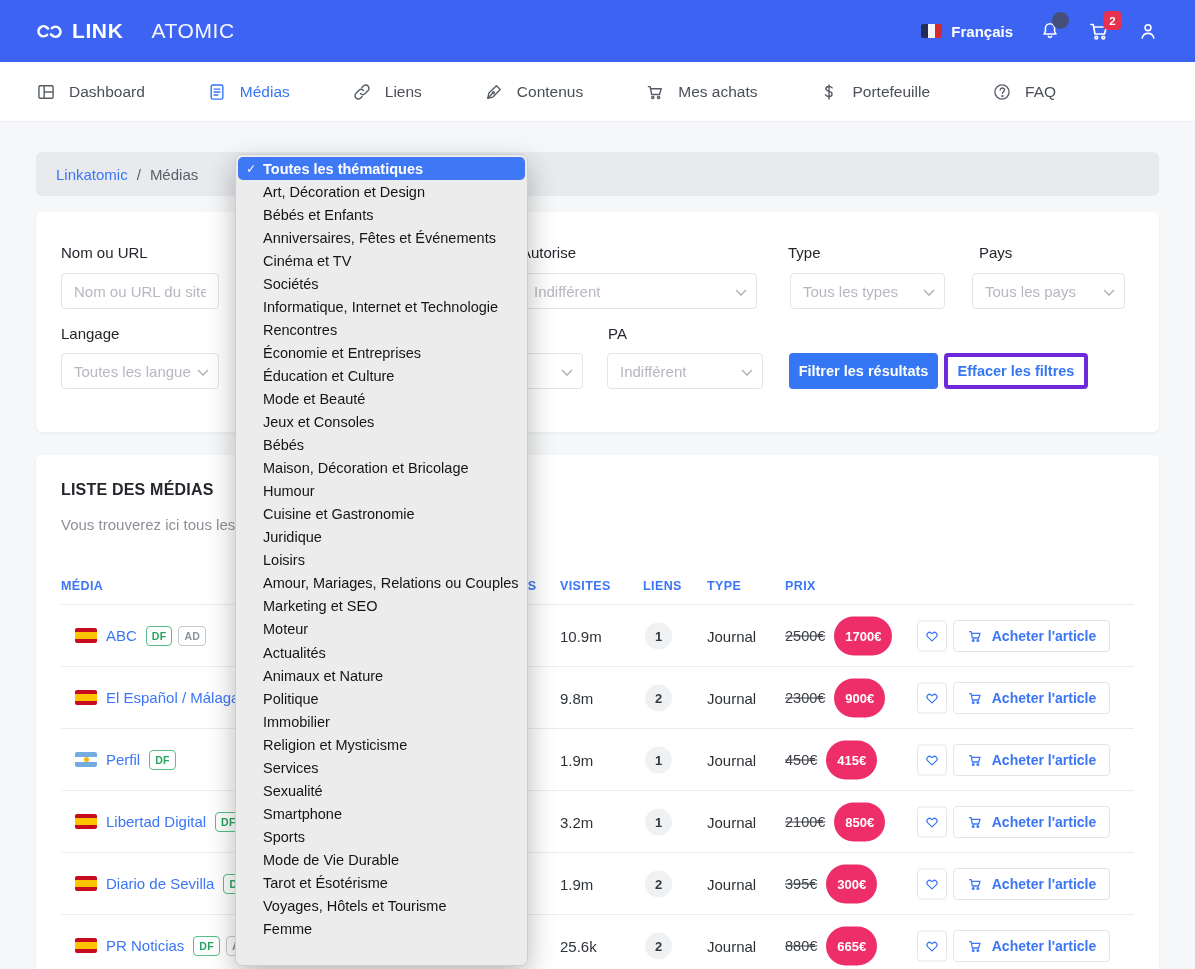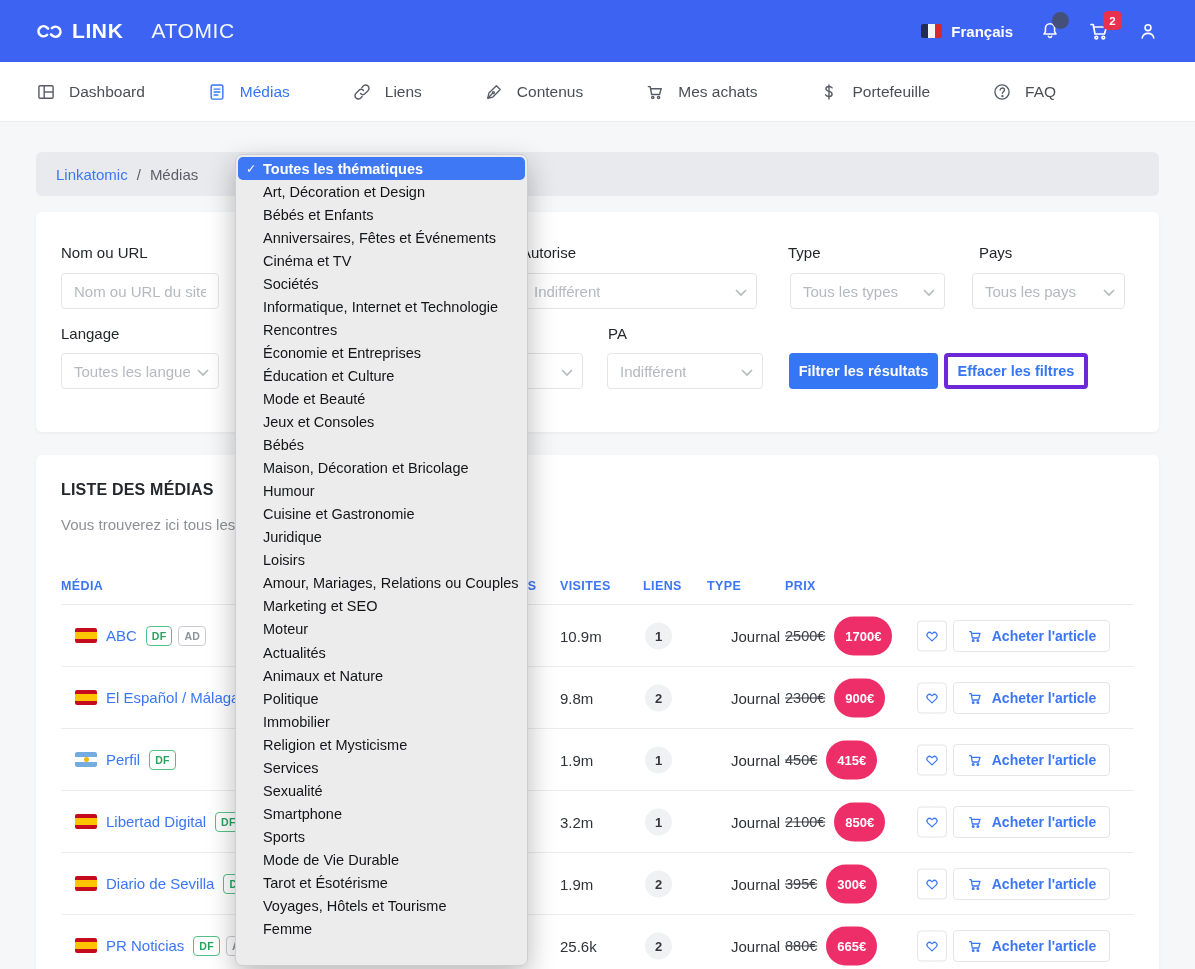--- a/index.html
+++ b/index.html
@@ -69,21 +69,21 @@
   .flag-ar{background:linear-gradient(180deg,#74acdf 0 33%,#fff 33% 66%,#74acdf 66% 100%);}
   .flag-ar::after{content:"";position:absolute;left:50%;top:50%;width:5px;height:5px;margin:-2.5px 0 0 -2.5px;background:#f6b40e;border-radius:50%;}
   .media-name{color:#3b76f6;font-size:15px;text-decoration:none;cursor:pointer;}
   .badges{display:flex;align-items:center;gap:6px;}
   .mbadge{border:1px solid;border-radius:4px;font-size:10.5px;font-weight:700;padding:3px 5px;letter-spacing:.3px;background:#fff;}
   .badge-green{color:#27a35f;border-color:#54c087;}
   .badge-gray{color:#8d939b;border-color:#c6cad0;}
   .visites{position:absolute;left:499px;top:50%;transform:translateY(-50%);font-size:15px;color:#2e3338;}
   .liens{position:absolute;left:584px;top:50%;transform:translateY(-50%);width:27px;height:27px;border-radius:50%;
     background:#f0f1f3;color:#34383d;font-size:13px;font-weight:700;display:flex;align-items:center;justify-content:center;}
-  .type{position:absolute;left:646px;top:50%;transform:translateY(-50%);font-size:15px;color:#2e3338;margin-left:24px;}
+  .type{position:absolute;left:646px;top:50%;transform:translateY(-50%);font-size:15px;color:#2e3338;}
   .price-cell{position:absolute;left:724px;top:50%;transform:translateY(-50%);display:flex;align-items:center;gap:9px;}
   .old{font-size:14.5px;color:#3a3f45;text-decoration:line-through;}
   .pill{background:#ee2e68;color:#fff;font-size:13px;font-weight:700;padding:12px 11px;border-radius:999px;}
   .heart-btn{position:absolute;right:187px;top:50%;transform:translateY(-50%);width:30px;height:31px;border:1px solid #e3e5e9;
     border-radius:4px;background:#fff;color:#3b76f6;display:flex;align-items:center;justify-content:center;cursor:pointer;}
   .buy-btn{position:absolute;right:24px;top:50%;transform:translateY(-50%);height:32px;width:157px;border:1px solid #e3e5e9;
     border-radius:4px;background:#fff;color:#3b76f6;font-weight:700;font-size:14px;display:flex;align-items:center;
     justify-content:center;gap:9px;cursor:pointer;box-sizing:border-box;font-family:inherit;}
 
   

